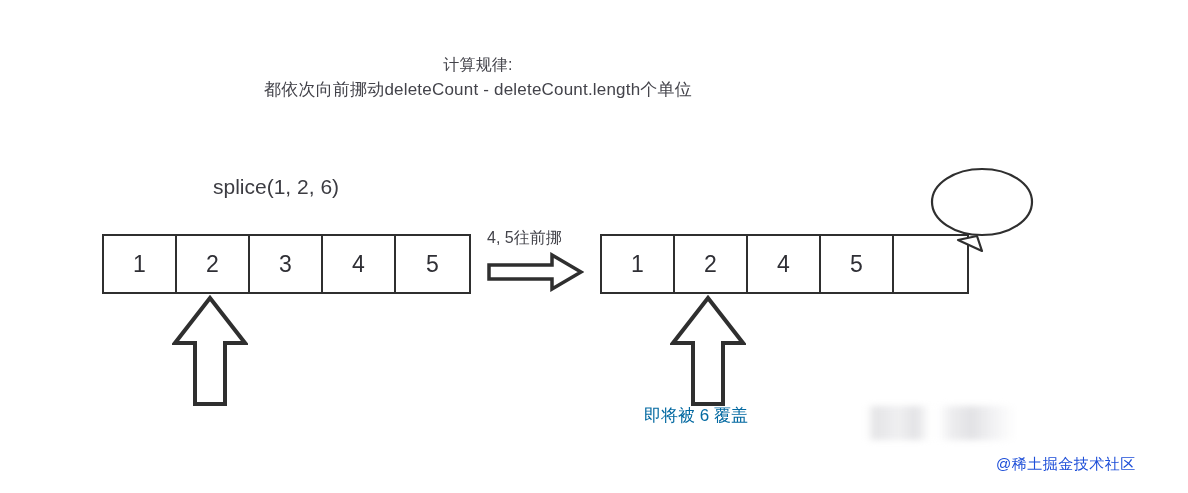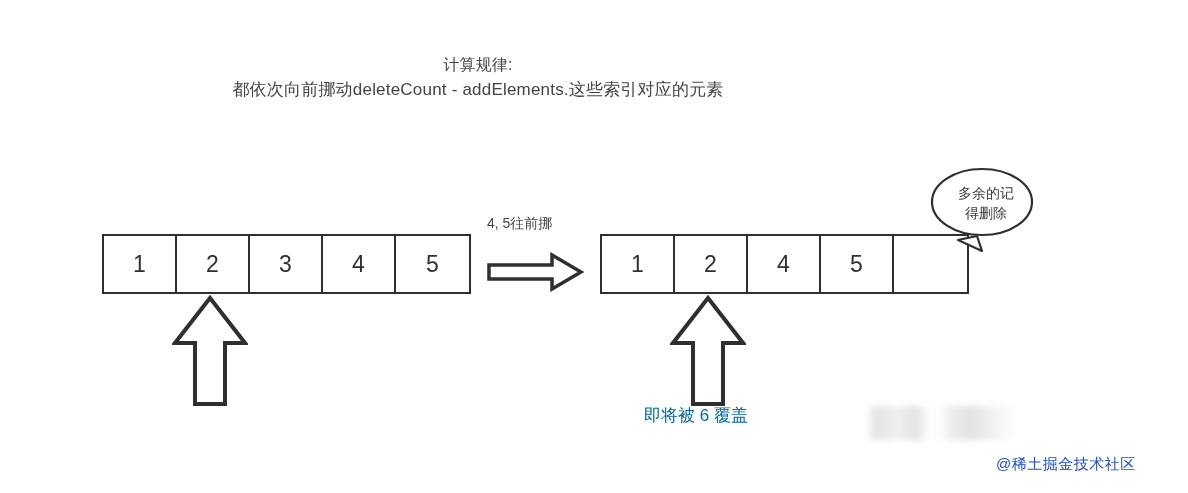--- a/index.html
+++ b/index.html
@@ -68,22 +68,22 @@
     font-size: 23px;
     color: #2f2f35;
     background: #ffffff;
   }
   .cell:last-child { border-right: none; }
 
   
   .move-label {
     position: absolute;
     left: 487px;
-    top: 215px;
-    font-size: 14px;
+    top: 228px;
+    font-size: 16px;
     color: #43434a;
     white-space: pre;
   }
   .move-arrow {
     position: absolute;
     left: 486px;
     top: 252px;
   }
 
   
@@ -148,23 +148,24 @@
     letter-spacing: 0.5px;
   }
 </style>
 </head>
 <body>
 
 <div id="canvas">
 
   <div class="note-block">
     <span class="note-line title">计算规律:</span>
-    <span class="note-line">都依次向前挪动deleteCount - addElements.这些索引对应的元素</span>
-  </div>
-
+    <span class="note-line">都依次向前挪动deleteCount - deleteCount.length个单位</span>
+  </div>
+
+  <div class="splice-label">splice(1, 2, 6)</div>
 
   <div class="array" id="array-left">
     <div class="cell">1</div>
     <div class="cell">2</div>
     <div class="cell">3</div>
     <div class="cell">4</div>
     <div class="cell">5</div>
   </div>
 
   <div class="up-arrow" id="pointer-left">
@@ -195,22 +196,18 @@
   </div>
 
   <div class="overwrite-caption">即将被 6 覆盖</div>
 
   <div class="bubble-wrap">
     <svg width="128" height="105" viewBox="0 0 128 105">
       <path d="M 62 93 L 38 82 L 57 78 Z" fill="#ffffff" stroke="#2f2f2f" stroke-width="2.2" stroke-linejoin="round"></path>
       <ellipse cx="62" cy="44" rx="50" ry="33" fill="#ffffff" stroke="#2f2f2f" stroke-width="2.2"></ellipse>
     </svg>
   </div>
-  <div class="bubble-text">
-    <span>多余的记</span>
-    <span>得删除</span>
-  </div>
 
   <div class="redaction"></div>
 
   <div class="watermark">@稀土掘金技术社区</div>
 
 </div>
 
 </body></html>

